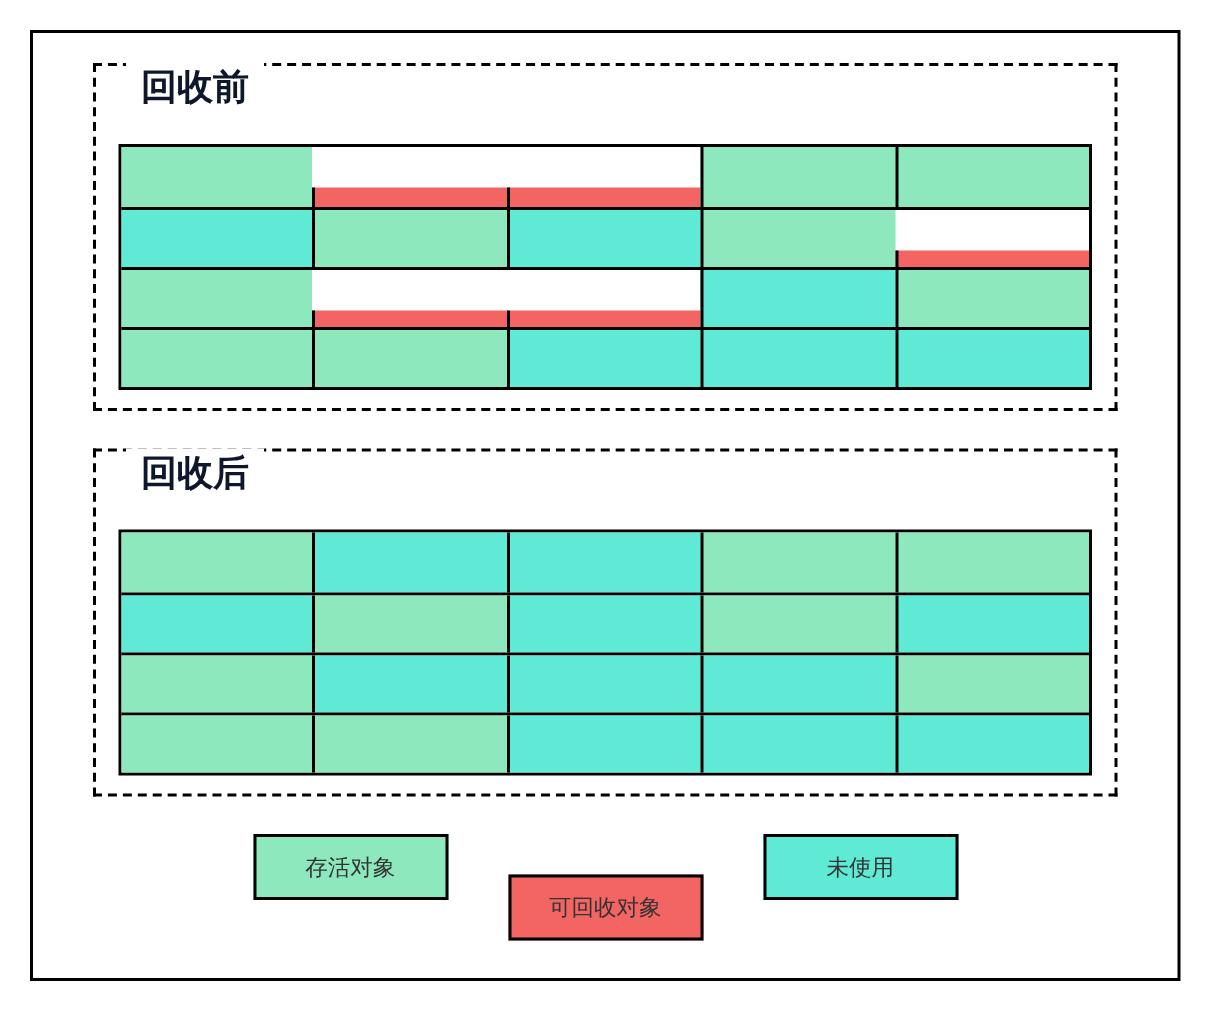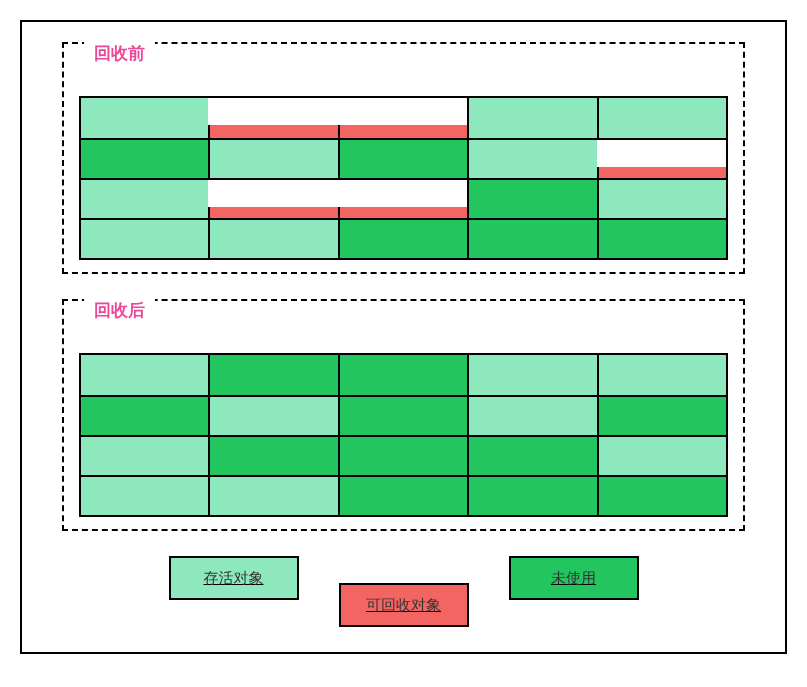--- a/index.html
+++ b/index.html
@@ -19,23 +19,23 @@
       position: relative;
       padding: 12px 15px 12px 15px;
       margin-bottom: 25px;
     }
     .section-title {
       position: absolute;
       top: -2px;
       left: 20px;
       background: #fff;
       padding: 0 10px;
-      font-size: 17px;
+      font-size: 24px;
       font-weight: bold;
-      color: #ec4899;
+      color: #0f172a;
     }
     .grid {
       margin-top: 40px;
       border: 2px solid #000;
       display: flex;
       flex-direction: column;
     }
     .row {
       display: flex;
       height: 40px;
@@ -44,27 +44,26 @@
       border-top: 2px solid #000;
     }
     .cell {
       flex: 1;
     }
     .cell + .cell {
       border-left: 2px solid #000;
     }
     .alive { background: #8de8be; }
     .reclaim { background: #f36563; margin-top: 27px; }
-    .unused { background: #22c55e; }
+    .unused { background: #5eead4; }
     .legend {
       display: flex;
       justify-content: center;
       gap: 40px;
       margin-top: 10px;
-      text-decoration: underline;
     }
     .legend-item {
       width: 130px;
       height: 44px;
       border: 2px solid #000;
       display: flex;
       align-items: center;
       justify-content: center;
       font-size: 15px;
       color: #333;

